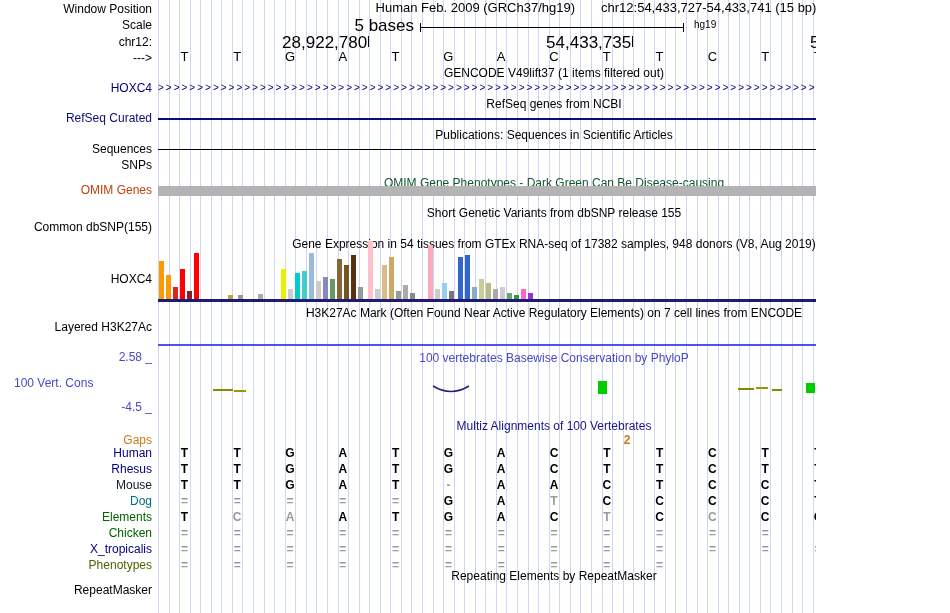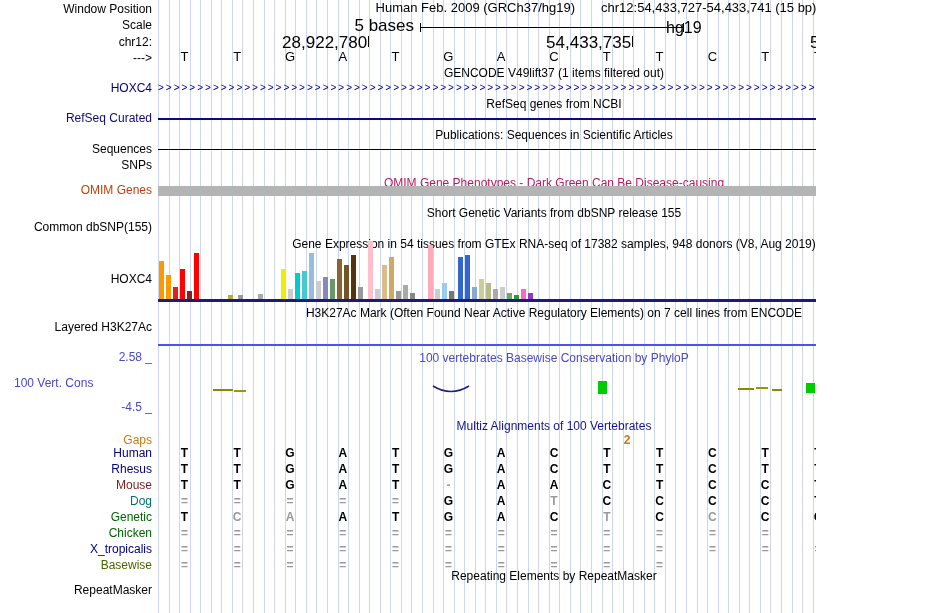--- a/index.html
+++ b/index.html
@@ -104,21 +104,21 @@
   <div class="lbl" style="top:2px">Window Position</div>
   <div class="heading hdr" style="top:1px">
     <span>Human Feb. 2009 (GRCh37/hg19)</span><span style="display:inline-block;width:26px"></span><span>chr12:54,433,727-54,433,741 (15 bp)</span>
   </div>
 
   <div class="lbl" style="top:18px">Scale</div>
   <div class="rlabel" style="left:294px;top:19px">5 bases</div>
   <div class="hline" style="left:420px;width:264px;top:27px;height:1px;background:#000"></div>
   <div class="scaletick" style="left:420px;top:23px"></div>
   <div class="scaletick" style="left:683px;top:23px"></div>
-  <div style="position:absolute;left:666px;top:19px;font-size:16px">hg19</div>
+  <div style="position:absolute;left:694px;top:19px;font-size:10px">hg19</div>
 
   <div class="lbl" style="top:35px">chr12:</div>
   <div id="ruler">
       <div class="rlabel" style="left: 247.2px; top: 36px;">28,922,780</div>
       <div class="rtick" style="left: 368.2px; top: 36px;"></div>
       <div class="rlabel" style="left: 511.2px; top: 36px;">54,433,735</div>
       <div class="rtick" style="left: 632.2px; top: 36px;"></div>
       <div class="rlabel" style="left: 775.2px; top: 36px;">54,433,740</div>
       <div class="rtick" style="left: 896.2px; top: 36px;"></div>
     </div>
@@ -148,21 +148,21 @@
 
   <div class="heading" style="top:97px">RefSeq genes from NCBI</div>
   <div class="lbl" style="top: 111px; color: rgb(12, 12, 120);">RefSeq Curated</div>
   <div class="hline" style="top: 118px; height: 2px; background: rgb(12, 12, 120);"></div>
 
   <div class="heading" style="top:128px">Publications: Sequences in Scientific Articles</div>
   <div class="lbl" style="top:142px">Sequences</div>
   <div class="hline" style="top: 149px; height: 1px; background: rgb(0, 0, 0);"></div>
   <div class="lbl" style="top:158px">SNPs</div>
 
-  <div class="heading" style="top: 176px; color: #be185d;">OMIM Gene Phenotypes - Dark Green Can Be Disease-causing</div>
+  <div class="heading" style="top: 176px; color: #14532d;">OMIM Gene Phenotypes - Dark Green Can Be Disease-causing</div>
   <div class="lbl" style="top: 183px; color: #c2410c;">OMIM Genes</div>
   <div class="hline" style="top: 186px; height: 10px; background: rgb(180, 180, 180);"></div>
 
   <div class="heading" style="top:206px">Short Genetic Variants from dbSNP release 155</div>
   <div class="lbl" style="top:220px">Common dbSNP(155)</div>
 
   <div class="heading" style="top:237px">Gene Expression in 54 tissues from GTEx RNA-seq of 17382 samples, 948 donors (V8, Aug 2019)</div>
   <div class="lbl" style="top:272px">HOXC4</div>
   <div id="gtex-bars">
       <div class="gbar" style="left: 159px; top: 261px; width: 5px; height: 38px; background: rgb(255, 153, 0);"></div>
@@ -265,21 +265,21 @@
       <div class="acell" style="left: 448.4px; top: 462px; color: rgb(0, 0, 0);">G</div>
       <div class="acell" style="left: 501.2px; top: 462px; color: rgb(0, 0, 0);">A</div>
       <div class="acell" style="left: 554px; top: 462px; color: rgb(0, 0, 0);">C</div>
       <div class="acell" style="left: 606.8px; top: 462px; color: rgb(0, 0, 0);">T</div>
       <div class="acell" style="left: 659.6px; top: 462px; color: rgb(0, 0, 0);">T</div>
       <div class="acell" style="left: 712.4px; top: 462px; color: rgb(0, 0, 0);">C</div>
       <div class="acell" style="left: 765.2px; top: 462px; color: rgb(0, 0, 0);">T</div>
       <div class="acell" style="left: 818px; top: 462px; color: rgb(0, 0, 0);">T</div>
       <div class="acell" style="left: 870.8px; top: 462px; color: rgb(0, 0, 0);">C</div>
       <div class="acell" style="left: 923.6px; top: 462px; color: rgb(0, 0, 0);">A</div>
-      <div class="lbl" style="top: 478px; color: #7f1d1d;">Mouse</div>
+      <div class="lbl" style="top: 478px; color: #0f172a;">Mouse</div>
       <div class="acell" style="left: 184.4px; top: 478px; color: rgb(0, 0, 0);">T</div>
       <div class="acell" style="left: 237.2px; top: 478px; color: rgb(0, 0, 0);">T</div>
       <div class="acell" style="left: 290px; top: 478px; color: rgb(0, 0, 0);">G</div>
       <div class="acell" style="left: 342.8px; top: 478px; color: rgb(0, 0, 0);">A</div>
       <div class="acell" style="left: 395.6px; top: 478px; color: rgb(0, 0, 0);">T</div>
       <div class="acell" style="left: 448.4px; top: 478px; color: rgb(154, 154, 154);">-</div>
       <div class="acell" style="left: 501.2px; top: 478px; color: rgb(0, 0, 0);">A</div>
       <div class="acell" style="left: 554px; top: 478px; color: rgb(0, 0, 0);">A</div>
       <div class="acell" style="left: 606.8px; top: 478px; color: rgb(0, 0, 0);">C</div>
       <div class="acell" style="left: 659.6px; top: 478px; color: rgb(0, 0, 0);">T</div>
@@ -297,21 +297,21 @@
       <div class="acell" style="left: 448.4px; top: 494px; color: rgb(0, 0, 0);">G</div>
       <div class="acell" style="left: 501.2px; top: 494px; color: rgb(0, 0, 0);">A</div>
       <div class="acell" style="left: 554px; top: 494px; color: rgb(154, 154, 154);">T</div>
       <div class="acell" style="left: 606.8px; top: 494px; color: rgb(0, 0, 0);">C</div>
       <div class="acell" style="left: 659.6px; top: 494px; color: rgb(0, 0, 0);">C</div>
       <div class="acell" style="left: 712.4px; top: 494px; color: rgb(0, 0, 0);">C</div>
       <div class="acell" style="left: 765.2px; top: 494px; color: rgb(0, 0, 0);">C</div>
       <div class="acell" style="left: 818px; top: 494px; color: rgb(0, 0, 0);">T</div>
       <div class="acell" style="left: 870.8px; top: 494px; color: rgb(154, 154, 154);">C</div>
       <div class="acell" style="left: 923.6px; top: 494px; color: rgb(0, 0, 0);">A</div>
-      <div class="lbl" style="top: 510px; color: rgb(0, 100, 0);">Genetic</div>
+      <div class="lbl" style="top: 510px; color: rgb(0, 100, 0);">Elements</div>
       <div class="acell" style="left: 184.4px; top: 510px; color: rgb(0, 0, 0);">T</div>
       <div class="acell" style="left: 237.2px; top: 510px; color: rgb(154, 154, 154);">C</div>
       <div class="acell" style="left: 290px; top: 510px; color: rgb(154, 154, 154);">A</div>
       <div class="acell" style="left: 342.8px; top: 510px; color: rgb(0, 0, 0);">A</div>
       <div class="acell" style="left: 395.6px; top: 510px; color: rgb(0, 0, 0);">T</div>
       <div class="acell" style="left: 448.4px; top: 510px; color: rgb(0, 0, 0);">G</div>
       <div class="acell" style="left: 501.2px; top: 510px; color: rgb(0, 0, 0);">A</div>
       <div class="acell" style="left: 554px; top: 510px; color: rgb(0, 0, 0);">C</div>
       <div class="acell" style="left: 606.8px; top: 510px; color: rgb(154, 154, 154);">T</div>
       <div class="acell" style="left: 659.6px; top: 510px; color: rgb(0, 0, 0);">C</div>
@@ -342,21 +342,21 @@
       <div class="acell" style="left: 448.4px; top: 542px; color: rgb(154, 154, 154);">=</div>
       <div class="acell" style="left: 501.2px; top: 542px; color: rgb(154, 154, 154);">=</div>
       <div class="acell" style="left: 554px; top: 542px; color: rgb(154, 154, 154);">=</div>
       <div class="acell" style="left: 606.8px; top: 542px; color: rgb(154, 154, 154);">=</div>
       <div class="acell" style="left: 659.6px; top: 542px; color: rgb(154, 154, 154);">=</div>
       <div class="acell" style="left: 712.4px; top: 542px; color: rgb(154, 154, 154);">=</div>
       <div class="acell" style="left: 765.2px; top: 542px; color: rgb(154, 154, 154);">=</div>
       <div class="acell" style="left: 818px; top: 542px; color: rgb(154, 154, 154);">=</div>
       <div class="acell" style="left: 870.8px; top: 542px; color: rgb(154, 154, 154);">=</div>
       <div class="acell" style="left: 923.6px; top: 542px; color: rgb(154, 154, 154);">=</div>
-      <div class="lbl" style="top: 558px; color: rgb(74, 100, 0);">Basewise</div>
+      <div class="lbl" style="top: 558px; color: rgb(74, 100, 0);">Phenotypes</div>
       <div class="acell" style="left: 184.4px; top: 558px; color: rgb(154, 154, 154);">=</div>
       <div class="acell" style="left: 237.2px; top: 558px; color: rgb(154, 154, 154);">=</div>
       <div class="acell" style="left: 290px; top: 558px; color: rgb(154, 154, 154);">=</div>
       <div class="acell" style="left: 342.8px; top: 558px; color: rgb(154, 154, 154);">=</div>
       <div class="acell" style="left: 395.6px; top: 558px; color: rgb(154, 154, 154);">=</div>
       <div class="acell" style="left: 448.4px; top: 558px; color: rgb(154, 154, 154);">=</div>
       <div class="acell" style="left: 501.2px; top: 558px; color: rgb(154, 154, 154);">=</div>
       <div class="acell" style="left: 554px; top: 558px; color: rgb(154, 154, 154);">=</div>
       <div class="acell" style="left: 606.8px; top: 558px; color: rgb(154, 154, 154);">=</div>
       <div class="acell" style="left: 659.6px; top: 558px; color: rgb(154, 154, 154);">=</div>

